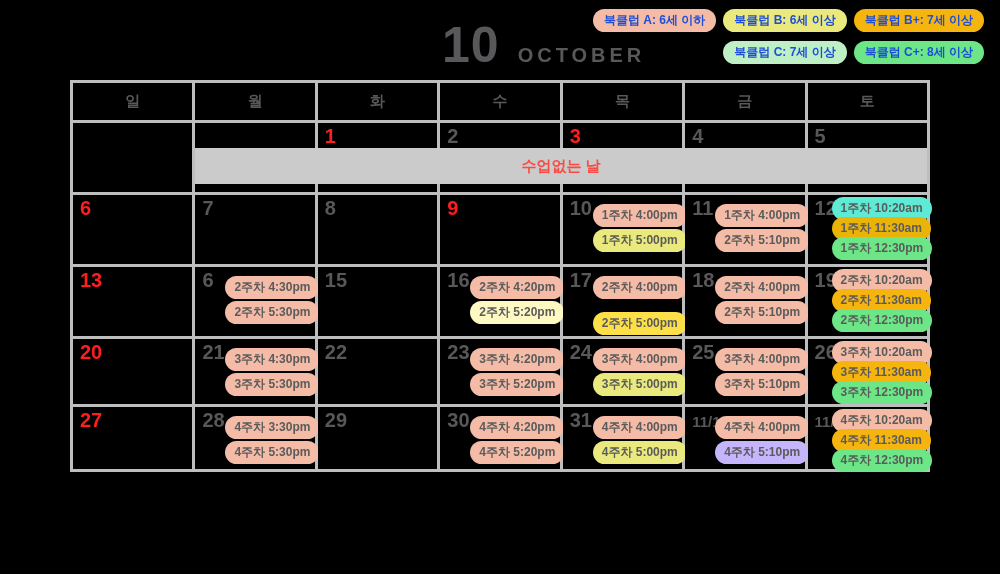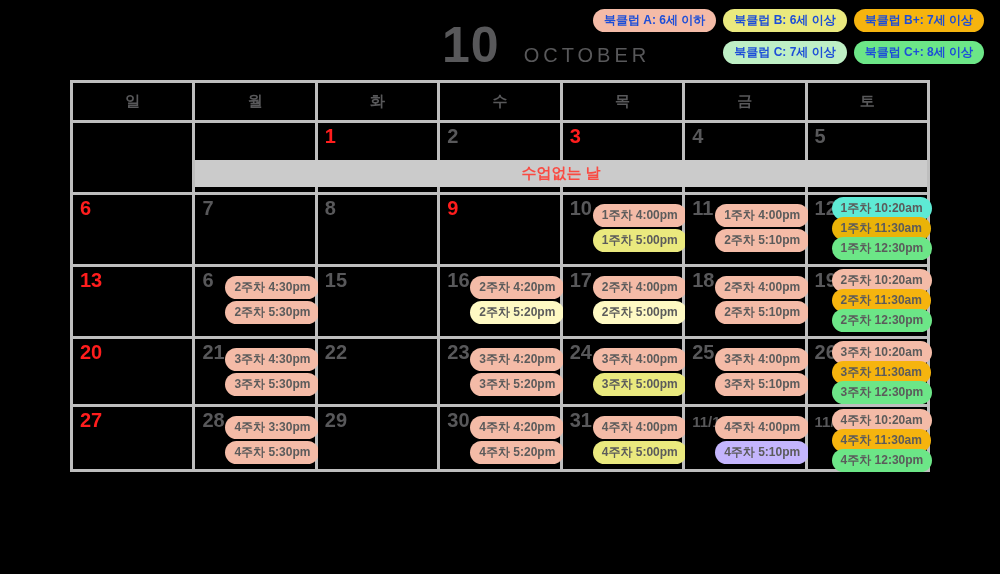--- a/index.html
+++ b/index.html
@@ -4,21 +4,21 @@
 <style>
   html,body{margin:0;padding:0;}
   body{
     width:1000px;height:574px;position:relative;overflow:hidden;
     background:var(--bg,#000);
     font-family:"Liberation Sans","DejaVu Sans",sans-serif;
   }
   
   .title{position:absolute;left:442px;top:18px;display:flex;align-items:baseline;color:var(--ink);}
   .title .num{font-size:50px;font-weight:800;line-height:1.1;letter-spacing:1px;}
-  .title .name{font-size:20px;font-weight:400;letter-spacing:4px;margin-left:24px;}
+  .title .name{font-size:20px;font-weight:700;letter-spacing:4px;margin-left:18px;}
   
   .legend{position:absolute;left:593px;top:9px;display:grid;
     grid-template-columns:repeat(3,auto);column-gap:7px;row-gap:9px;}
   .lg{border-radius:999px;padding:4px 11px;font-size:12px;font-weight:700;
     color:#1d4ed8;text-align:center;white-space:nowrap;line-height:15px;}
   
   .calendar{position:absolute;left:70px;top:80px;width:860px;height:392px;}
   .grid{position:absolute;inset:0;display:grid;box-sizing:border-box;
     grid-template-columns:repeat(7,1fr);
     grid-template-rows:37px 69px 69px 69px 65px 1fr;
@@ -29,21 +29,21 @@
   .daynum{position:absolute;top:3px;left:7px;font-size:20px;font-weight:800;
     color:var(--ink);line-height:1;}
   .daynum.red{color:var(--red);}
   .daynum.small{font-size:15px;top:7px;}
   .events{position:absolute;left:30px;top:9px;display:flex;flex-direction:column;
     gap:2px;align-items:flex-start;}
   .cell.sat .events{left:24px;top:2px;gap:0;}
   .cell.sat .ev + .ev{margin-top:-3px;}
   .ev{border-radius:12px;padding:4px 9px;font-size:12px;font-weight:600;
     color:var(--badge_text);white-space:nowrap;line-height:15px;}
-  .banner{position:absolute;left:125px;right:3px;top:80px;height:27px;
+  .banner{position:absolute;left:125px;right:3px;top:68px;height:36px;
     background:var(--banner_bg);color:var(--banner_red);
     display:flex;align-items:center;justify-content:center;
     font-size:15px;font-weight:700;}
 </style>
 </head>
 <body>
 
 <div class="title">
   <span class="num">10</span>
   <span class="name">OCTOBER</span>
@@ -134,21 +134,21 @@
         <span class="daynum">16</span>
         <div class="events">
           <span class="ev" style="background: rgb(244, 187, 167);">2주차 4:20pm</span>
           <span class="ev" style="background: #fef9c3;">2주차 5:20pm</span>
         </div>
       </div>
       <div class="cell">
         <span class="daynum">17</span>
         <div class="events">
           <span class="ev" style="background: rgb(244, 187, 167);">2주차 4:00pm</span>
-          <span class="ev" style="background: #fef9c3;">2주차 5:00pm</span>
+          <span class="ev" style="background: #fde047; margin-top: 11px;">2주차 5:00pm</span>
         </div>
       </div>
       <div class="cell">
         <span class="daynum">18</span>
         <div class="events">
           <span class="ev" style="background: rgb(244, 187, 167);">2주차 4:00pm</span>
           <span class="ev" style="background: rgb(244, 187, 167);">2주차 5:10pm</span>
         </div>
       </div>
       <div class="cell sat">

